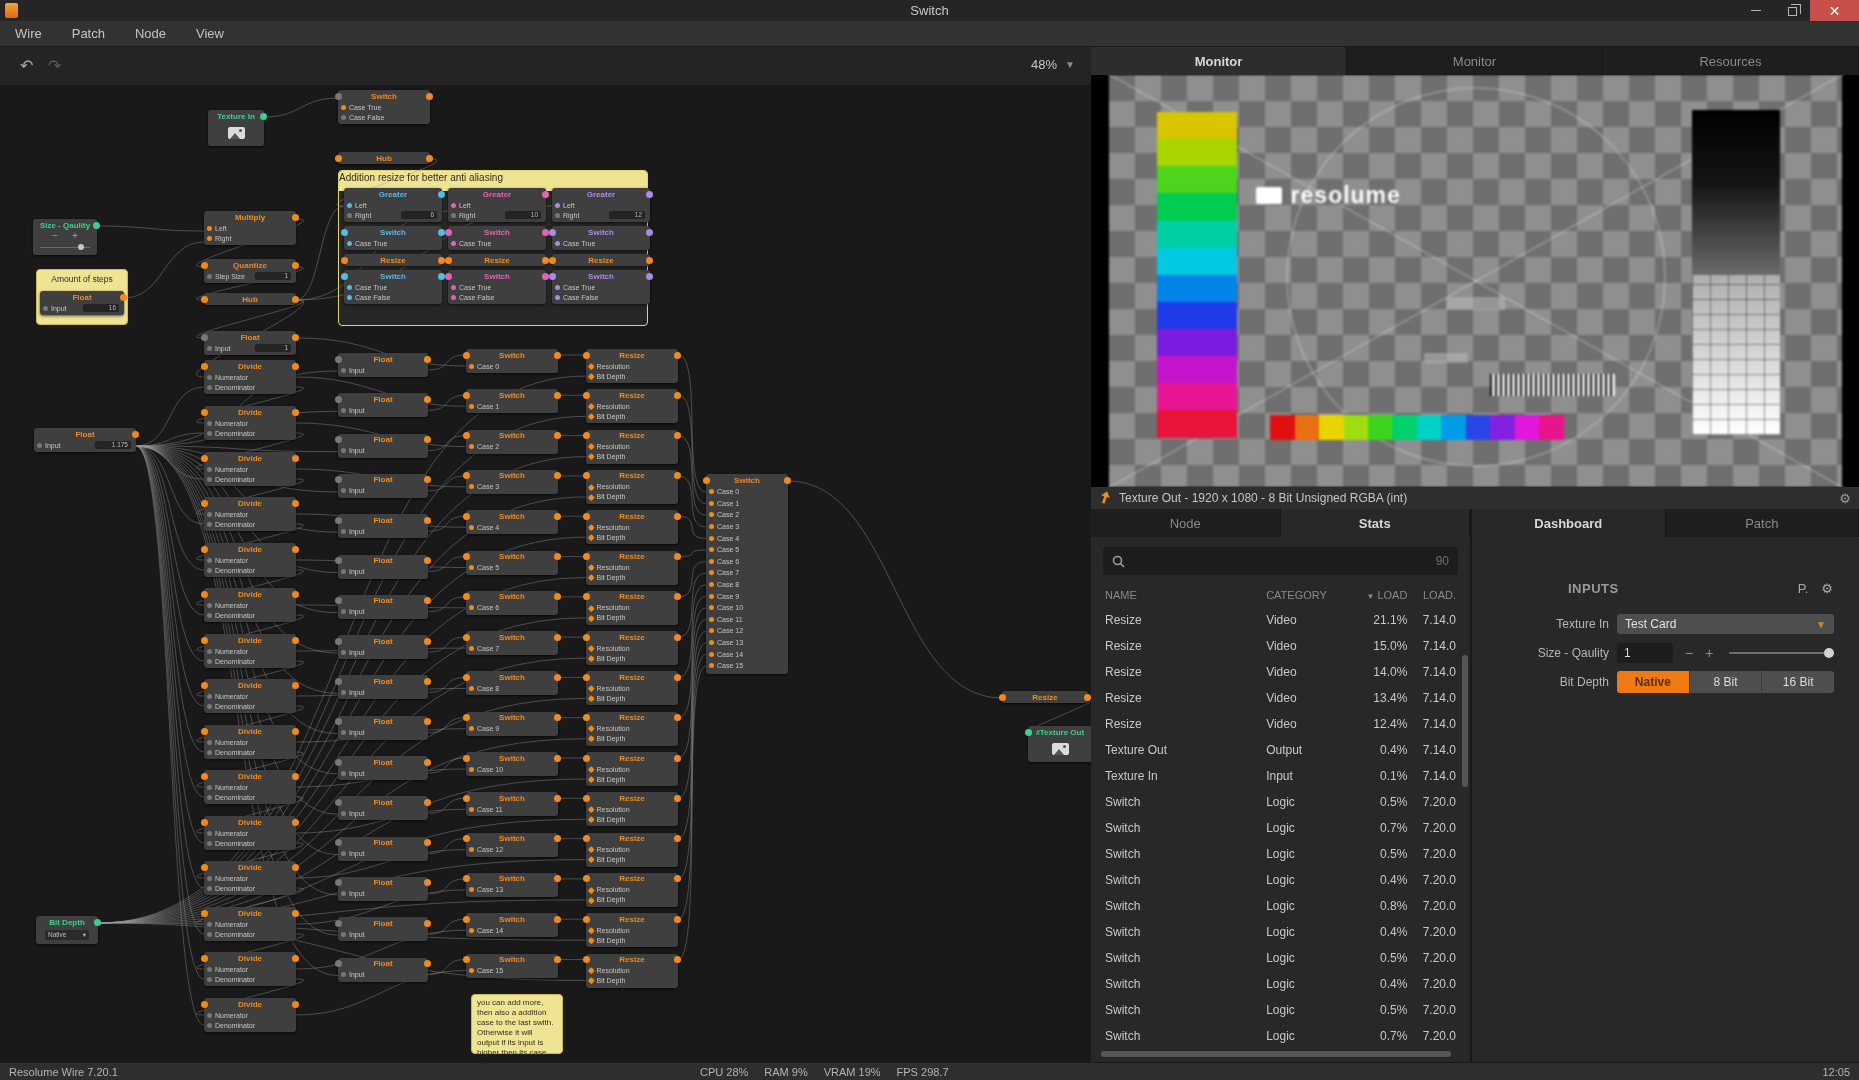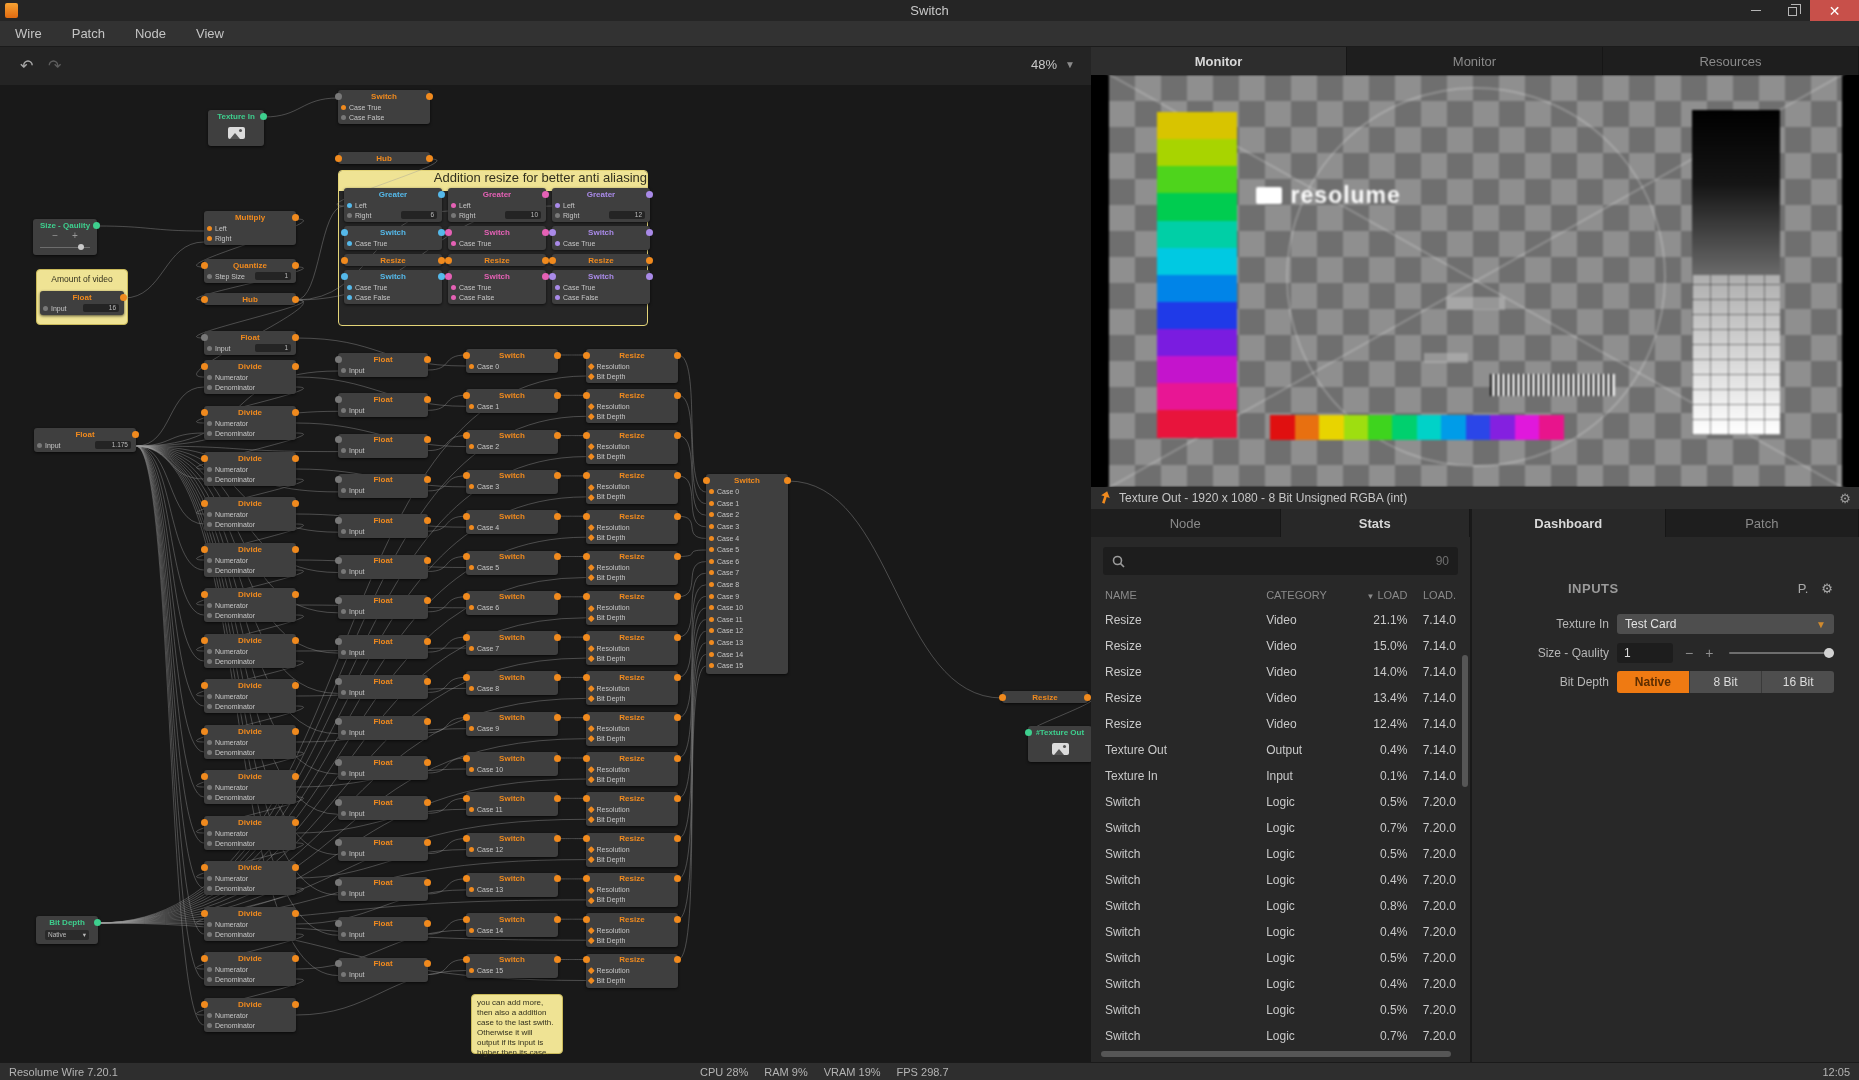--- a/index.html
+++ b/index.html
@@ -26,21 +26,21 @@
   .undo{left:20px;color:#a8a8a8;}
   .redo{left:48px;color:#5d5d5d;}
   .zoomctl{position:absolute;right:16px;top:10px;font-size:13px;color:#c8c8c8;display:flex;gap:8px;align-items:center;}
   .zoomctl .caret{color:#8b8b8b;font-size:10px;}
   #wires{position:absolute;left:0;top:0;z-index:3;pointer-events:none;}
   .note{position:absolute;background:#efe394;border:1px solid #c9b959;border-radius:4px;color:#32301e;padding:3px 5px;z-index:2;}
   .note .ntitle{text-align:center;font-size:8.5px;padding-top:1px;}
   .note .ntext{font-size:8px;line-height:1.25;}
   .group{position:absolute;border:1px solid #e3d478;border-radius:4px;background:#262626;z-index:1;}
   .group.effect{background:rgba(28,28,28,0.45);}
-  .group .gtitle{background:#efe394;color:#32301e;font-size:13px;text-align:right;height:20px;line-height:14px;border-radius:3px 3px 0 0;}
+  .group .gtitle{background:#efe394;color:#32301e;font-size:10px;text-align:left;height:20px;line-height:14px;border-radius:3px 3px 0 0;}
   .gnode{position:absolute;background:#3f3f3f;border-radius:3px;box-shadow:0 1px 3px rgba(0,0,0,.65);padding-bottom:2px;z-index:4;}
   .gnode.bare{padding-bottom:0;}
   .nhead{position:relative;height:12px;display:flex;align-items:center;justify-content:center;font-size:8px;font-weight:bold;}
   .nhead .port{position:absolute;width:7px;height:7px;border-radius:50%;top:2.5px;}
   .nhead .pl{left:-3px;} .nhead .pr{right:-3px;}
   .nrow{position:relative;height:10px;display:flex;align-items:center;font-size:7px;color:#c6c6c6;padding:0 5px;gap:3px;}
   .rport{width:5px;height:5px;border-radius:50%;flex:0 0 auto;margin-left:-2px;}
   .rport.diamond{border-radius:1px;transform:rotate(45deg);width:4.5px;height:4.5px;}
   .nval{margin-left:auto;background:#242424;border-radius:2px;min-width:36px;height:8px;font-size:6.5px;color:#bbb;text-align:right;padding:0 3px;line-height:8px;}
   .nbody{display:flex;align-items:center;justify-content:center;padding:2px 4px;}
@@ -290,21 +290,21 @@
     </svg>
   <div class="graph-toolbar">
     <span class="histbtn undo">↶</span>
     <span class="histbtn redo">↷</span>
     <span class="zoomctl">
       <span>48%</span>
       <span class="caret">▼</span>
     </span>
   </div>
 <div class="note" style="left: 36px; top: 222px; width: 92px; height: 56px;">
-      <div class="ntitle">Amount of video</div>
+      <div class="ntitle">Amount of steps</div>
     </div>
     <div class="note" style="left: 471px; top: 947px; width: 92px; height: 60px;">
       <div class="ntext">you can add more, then also a addition case to the last swith. Otherwise it will output if its input is higher then its case.</div>
     </div>
     <div class="group" style="left: 338px; top: 123px; width: 310px; height: 156px;">
       <div class="gtitle">Addition resize for better anti aliasing</div>
     </div>
     <div class="gnode" style="left: 344px; top: 141px; width: 98px;">
       <div class="nhead">
         <span style="color: rgb(85, 185, 234);">Greater</span>

